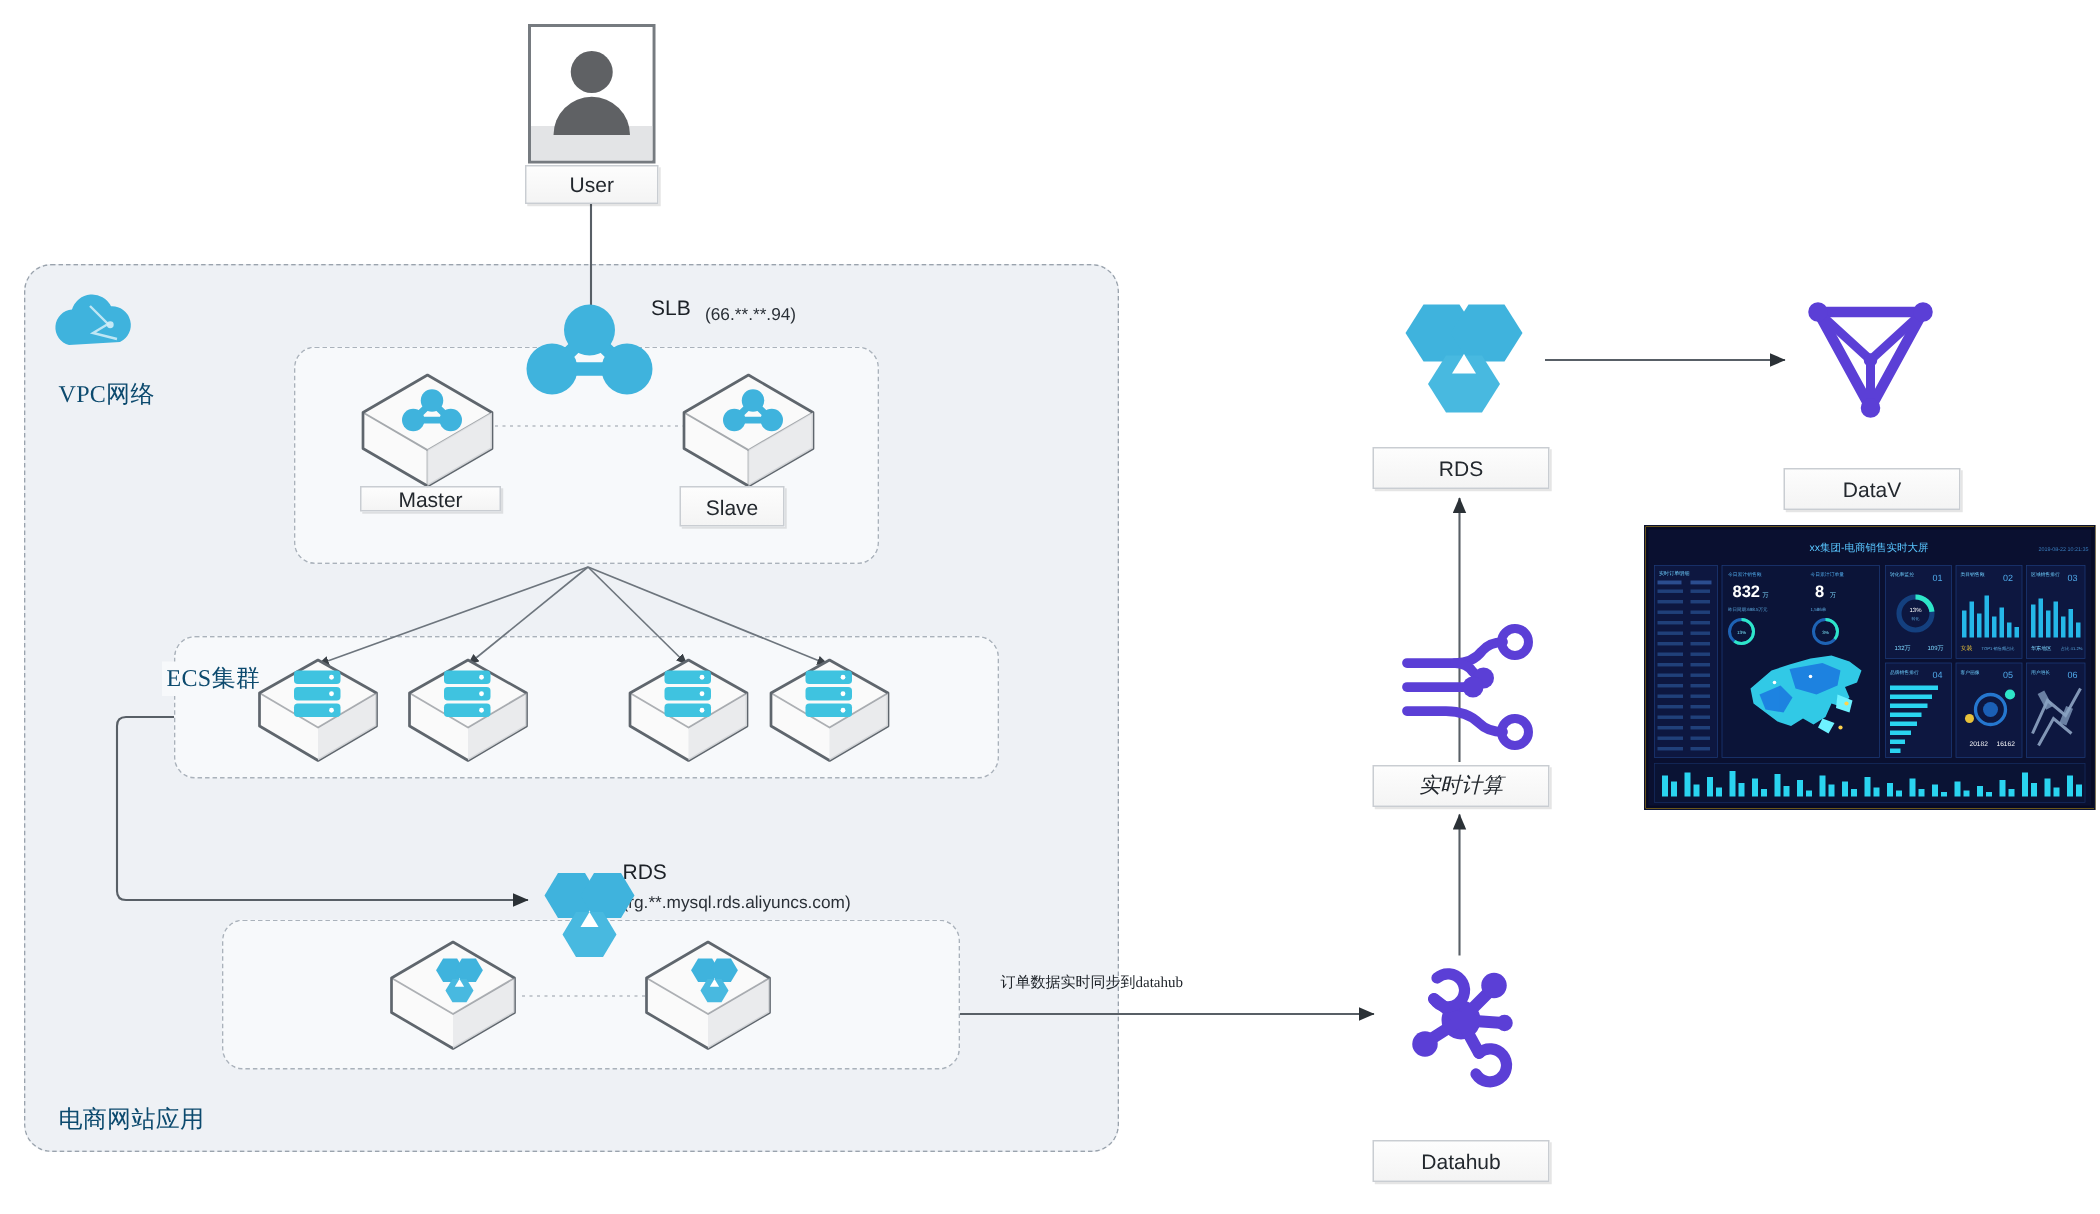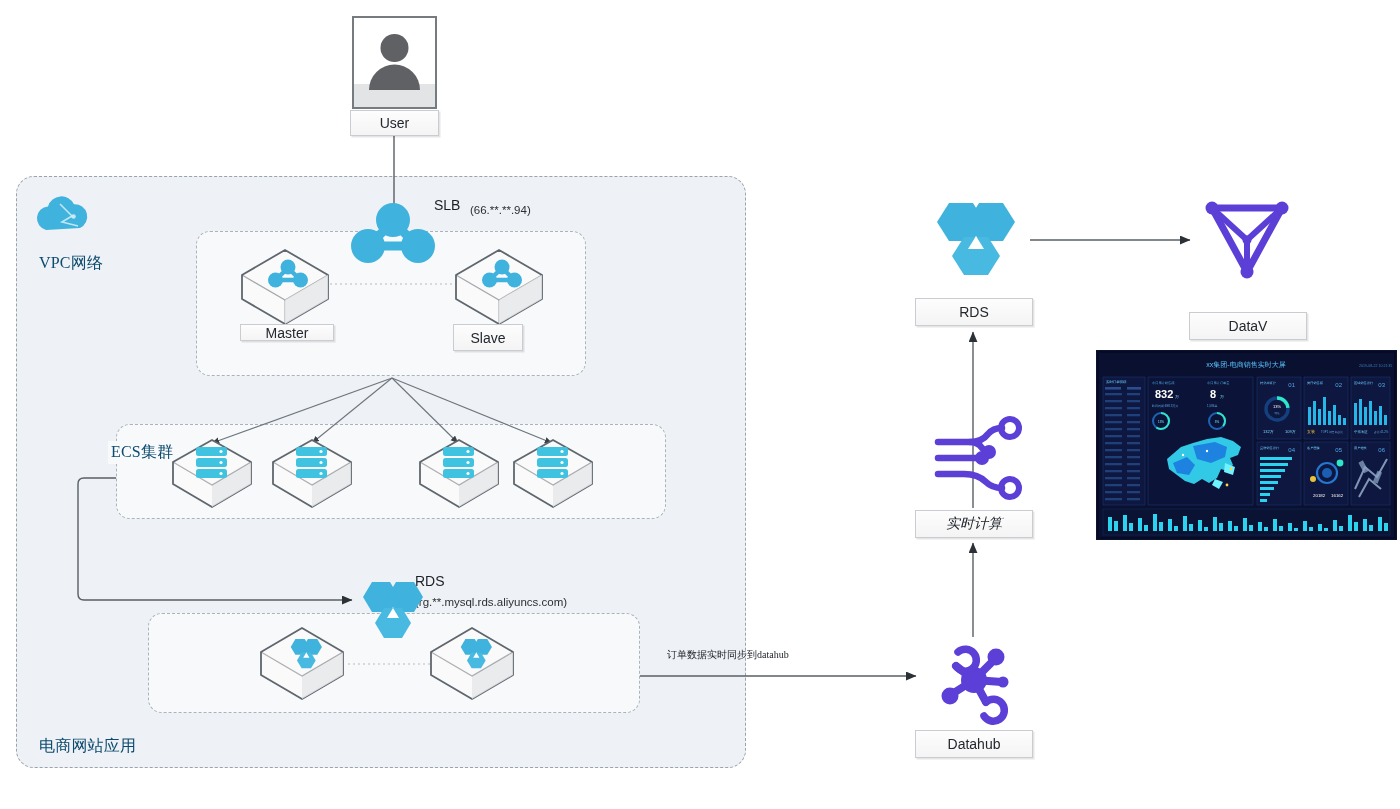--- a/index.html
+++ b/index.html
@@ -311,21 +311,21 @@
       <circle cx="20" cy="60" r="8.5" fill="#5b3fd6"></circle>
       <circle cx="73" cy="46" r="5.5" fill="#5b3fd6"></circle>
       <path d="M26,30 a11,11 0 1 0 2,-14" fill="none" stroke="#5b3fd6" stroke-width="7.5" stroke-linecap="round"></path>
       <path d="M56,66 a11,11 0 1 1 -2,14" fill="none" stroke="#5b3fd6" stroke-width="7.5" stroke-linecap="round"></path>
     </g>
   </svg>
 
   <div class="plate z2" style="left:915px;top:298px;width:118px;height:28px;">RDS</div>
   <div class="plate z2" style="left:1189px;top:312px;width:118px;height:28px;">DataV</div>
   <div class="plate z2" style="left:915px;top:510px;width:118px;height:28px;font-style:italic;">实时计算</div>
-  <div class="plate z2" style="left:915px;top:730px;width:118px;height:28px;">Datahub</div>
+  <div class="plate z2" style="left:915px;top:760px;width:118px;height:28px;">Datahub</div>
 
   <div class="dashboard z2">
     <svg width="299" height="188" viewBox="0 0 299 188">
       <rect x="0" y="0" width="299" height="188" fill="#060a24"></rect>
       <rect x="2" y="2" width="295" height="184" fill="#0a1030"></rect>
       <text x="149" y="16" fill="#59c6ff" font-size="7" text-anchor="middle" font-family="'Liberation Sans',sans-serif">xx集团-电商销售实时大屏</text>
       <text x="262" y="16" fill="#3a7fbf" font-size="3.6">2019-08-22 10:21:35</text>
 
       <rect x="6" y="26" width="42" height="128" fill="#0d1740" stroke="#1d3a77" stroke-width="0.5"></rect>
       <text x="9" y="32" fill="#6fd0ff" font-size="3.4">实时订单明细</text>

